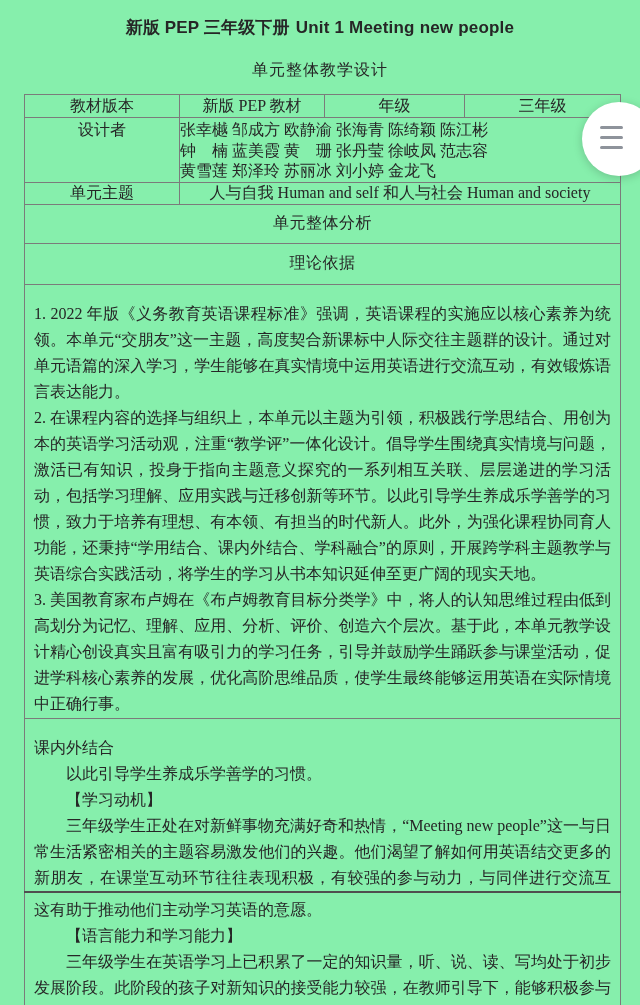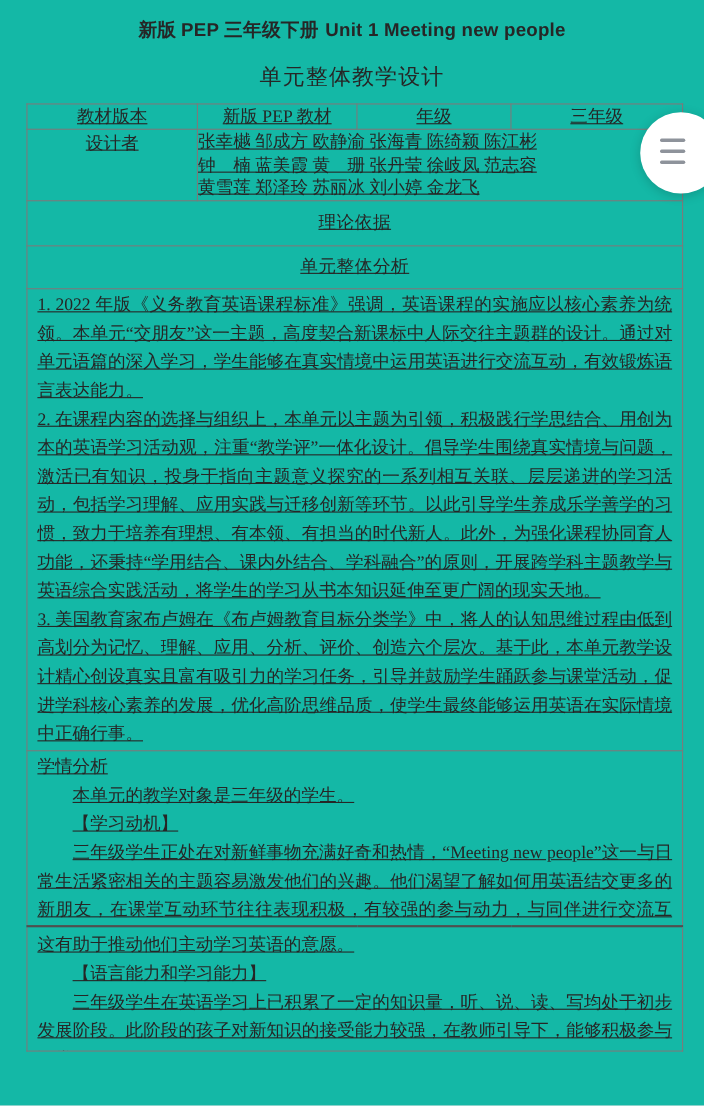--- a/index.html
+++ b/index.html
@@ -1,48 +1,48 @@
 <!DOCTYPE html>
 <html><head>
 <meta charset="utf-8">
 <style>
   html,body { margin:0; padding:0; background:#e9e9e9; }
   .page {
     width:640px; height:1005px; position:relative; overflow:hidden;
-    background:#14b8a6; color:#262626; margin:0 auto;
+    background:#86efac; color:#262626; margin:0 auto;
     font-family:"Liberation Serif","DejaVu Serif",serif;
   }
   .title {
     margin:16px 0 0; text-align:center; font-size:17px; line-height:24px;
     font-weight:bold; letter-spacing:0.2px;
   }
   .title .en {
     font-family:"Liberation Sans","DejaVu Sans",sans-serif; font-weight:bold;
   }
   .title .gap { display:inline-block; width:6px; }
   .subtitle {
-    margin:17px 2px 0; text-align:center; font-size:20px; line-height:26px;
+    margin:17px 2px 0; text-align:center; font-size:16px; line-height:26px;
     font-weight:normal; letter-spacing:1px;
   }
   table.doc {
     border-collapse:collapse; table-layout:fixed;
     width:596px; margin:11px 0 0 24px;
   }
   table.doc td {
     border:1px solid #7b7b7b; padding:0; font-size:16px;
-    vertical-align:middle; overflow:hidden;text-decoration:underline;
+    vertical-align:middle; overflow:hidden;
   }
   .c-label { text-align:center; }
   .center  { text-align:center;margin-top:32px; }
   .vtop    { vertical-align:top !important; padding-top:2px !important;margin-left:42px; }
   .mono    { font-family:"Liberation Mono","DejaVu Sans Mono",monospace; font-size:15px; }
   .names div { text-align:left; line-height:20.5px; white-space:nowrap; }
   .section-head { text-align:center; font-size:16.5px; letter-spacing:0.5px; }
   .bigcell { vertical-align:top !important; }
-  .cellbox { overflow:hidden; padding:2px 9px 0 9px; }
+  .cellbox { overflow:hidden; padding:16px 9px 0 9px; }
   .para    { text-align:justify; line-height:26px; font-size:16px; }
   .indent  { text-indent:2em; }
   .thick-bottom { border-bottom:2px solid #4f4f4f !important; }
   
   .fab {
     position:absolute; left:582px; top:102px; width:74px; height:74px;
     border-radius:50%; background:#ffffff;
     box-shadow:0 2px 10px rgba(0,0,0,0.18);
   }
   .fab .bar {
@@ -81,45 +81,49 @@
     <tr style="height:62px">
       <td class="c-label vtop">设计者</td>
       <td colspan="3" class="names vtop">
         <div>张幸樾 邹成方 欧静渝 张海青 陈绮颖 陈江彬</div>
         <div>钟　楠 蓝美霞 黄　珊 张丹莹 徐岐凤 范志容</div>
         <div>黄雪莲 郑泽玲 苏丽冰 刘小婷 金龙飞</div>
       </td>
     </tr>
 
 
+    <tr style="height:21px">
+      <td class="c-label">单元主题</td>
+      <td colspan="3" class="center">人与自我 Human and self 和人与社会 Human and society</td>
+    </tr>
 
+
+    <tr style="height:39px">
+      <td colspan="4" class="section-head">单元整体分析</td>
+    </tr>
 
     <tr style="height:41px">
       <td colspan="4" class="section-head">理论依据</td>
-    </tr>
-
-    <tr style="height:39px">
-      <td colspan="4" class="section-head">单元整体分析</td>
     </tr>
 
     <tr style="height:419px">
       <td colspan="4" class="bigcell">
         <div class="cellbox" style="height:417px">
           <div class="para">1. 2022 年版《义务教育英语课程标准》强调，英语课程的实施应以核心素养为统领。本单元“交朋友”这一主题，高度契合新课标中人际交往主题群的设计。通过对单元语篇的深入学习，学生能够在真实情境中运用英语进行交流互动，有效锻炼语言表达能力。</div>
           <div class="para">2. 在课程内容的选择与组织上，本单元以主题为引领，积极践行学思结合、用创为本的英语学习活动观，注重“教学评”一体化设计。倡导学生围绕真实情境与问题，激活已有知识，投身于指向主题意义探究的一系列相互关联、层层递进的学习活动，包括学习理解、应用实践与迁移创新等环节。以此引导学生养成乐学善学的习惯，致力于培养有理想、有本领、有担当的时代新人。此外，为强化课程协同育人功能，还秉持“学用结合、课内外结合、学科融合”的原则，开展跨学科主题教学与英语综合实践活动，将学生的学习从书本知识延伸至更广阔的现实天地。</div>
           <div class="para">3. 美国教育家布卢姆在《布卢姆教育目标分类学》中，将人的认知思维过程由低到高划分为记忆、理解、应用、分析、评价、创造六个层次。基于此，本单元教学设计精心创设真实且富有吸引力的学习任务，引导并鼓励学生踊跃参与课堂活动，促进学科核心素养的发展，优化高阶思维品质，使学生最终能够运用英语在实际情境中正确行事。</div>
         </div>
       </td>
     </tr>
 
     <tr style="height:158px">
       <td colspan="4" class="bigcell thick-bottom">
         <div class="cellbox" style="height:156px">
-          <div class="para">学情分析</div>
-          <div class="para indent">本单元的教学对象是三年级的学生。</div>
+          <div class="para">课内外结合</div>
+          <div class="para indent">以此引导学生养成乐学善学的习惯。</div>
           <div class="para indent">【学习动机】</div>
           <div class="para indent">三年级学生正处在对新鲜事物充满好奇和热情，“Meeting new people”这一与日常生活紧密相关的主题容易激发他们的兴趣。他们渴望了解如何用英语结交更多的新朋友，在课堂互动环节往往表现积极，有较强的参与动力，与同伴进行交流互动，</div>
         </div>
       </td>
     </tr>
 
     <tr style="height:110px">
       <td colspan="4" class="bigcell">
         <div class="cellbox" style="height:108px; padding-top:4px">
           <div class="para">这有助于推动他们主动学习英语的意愿。</div>

